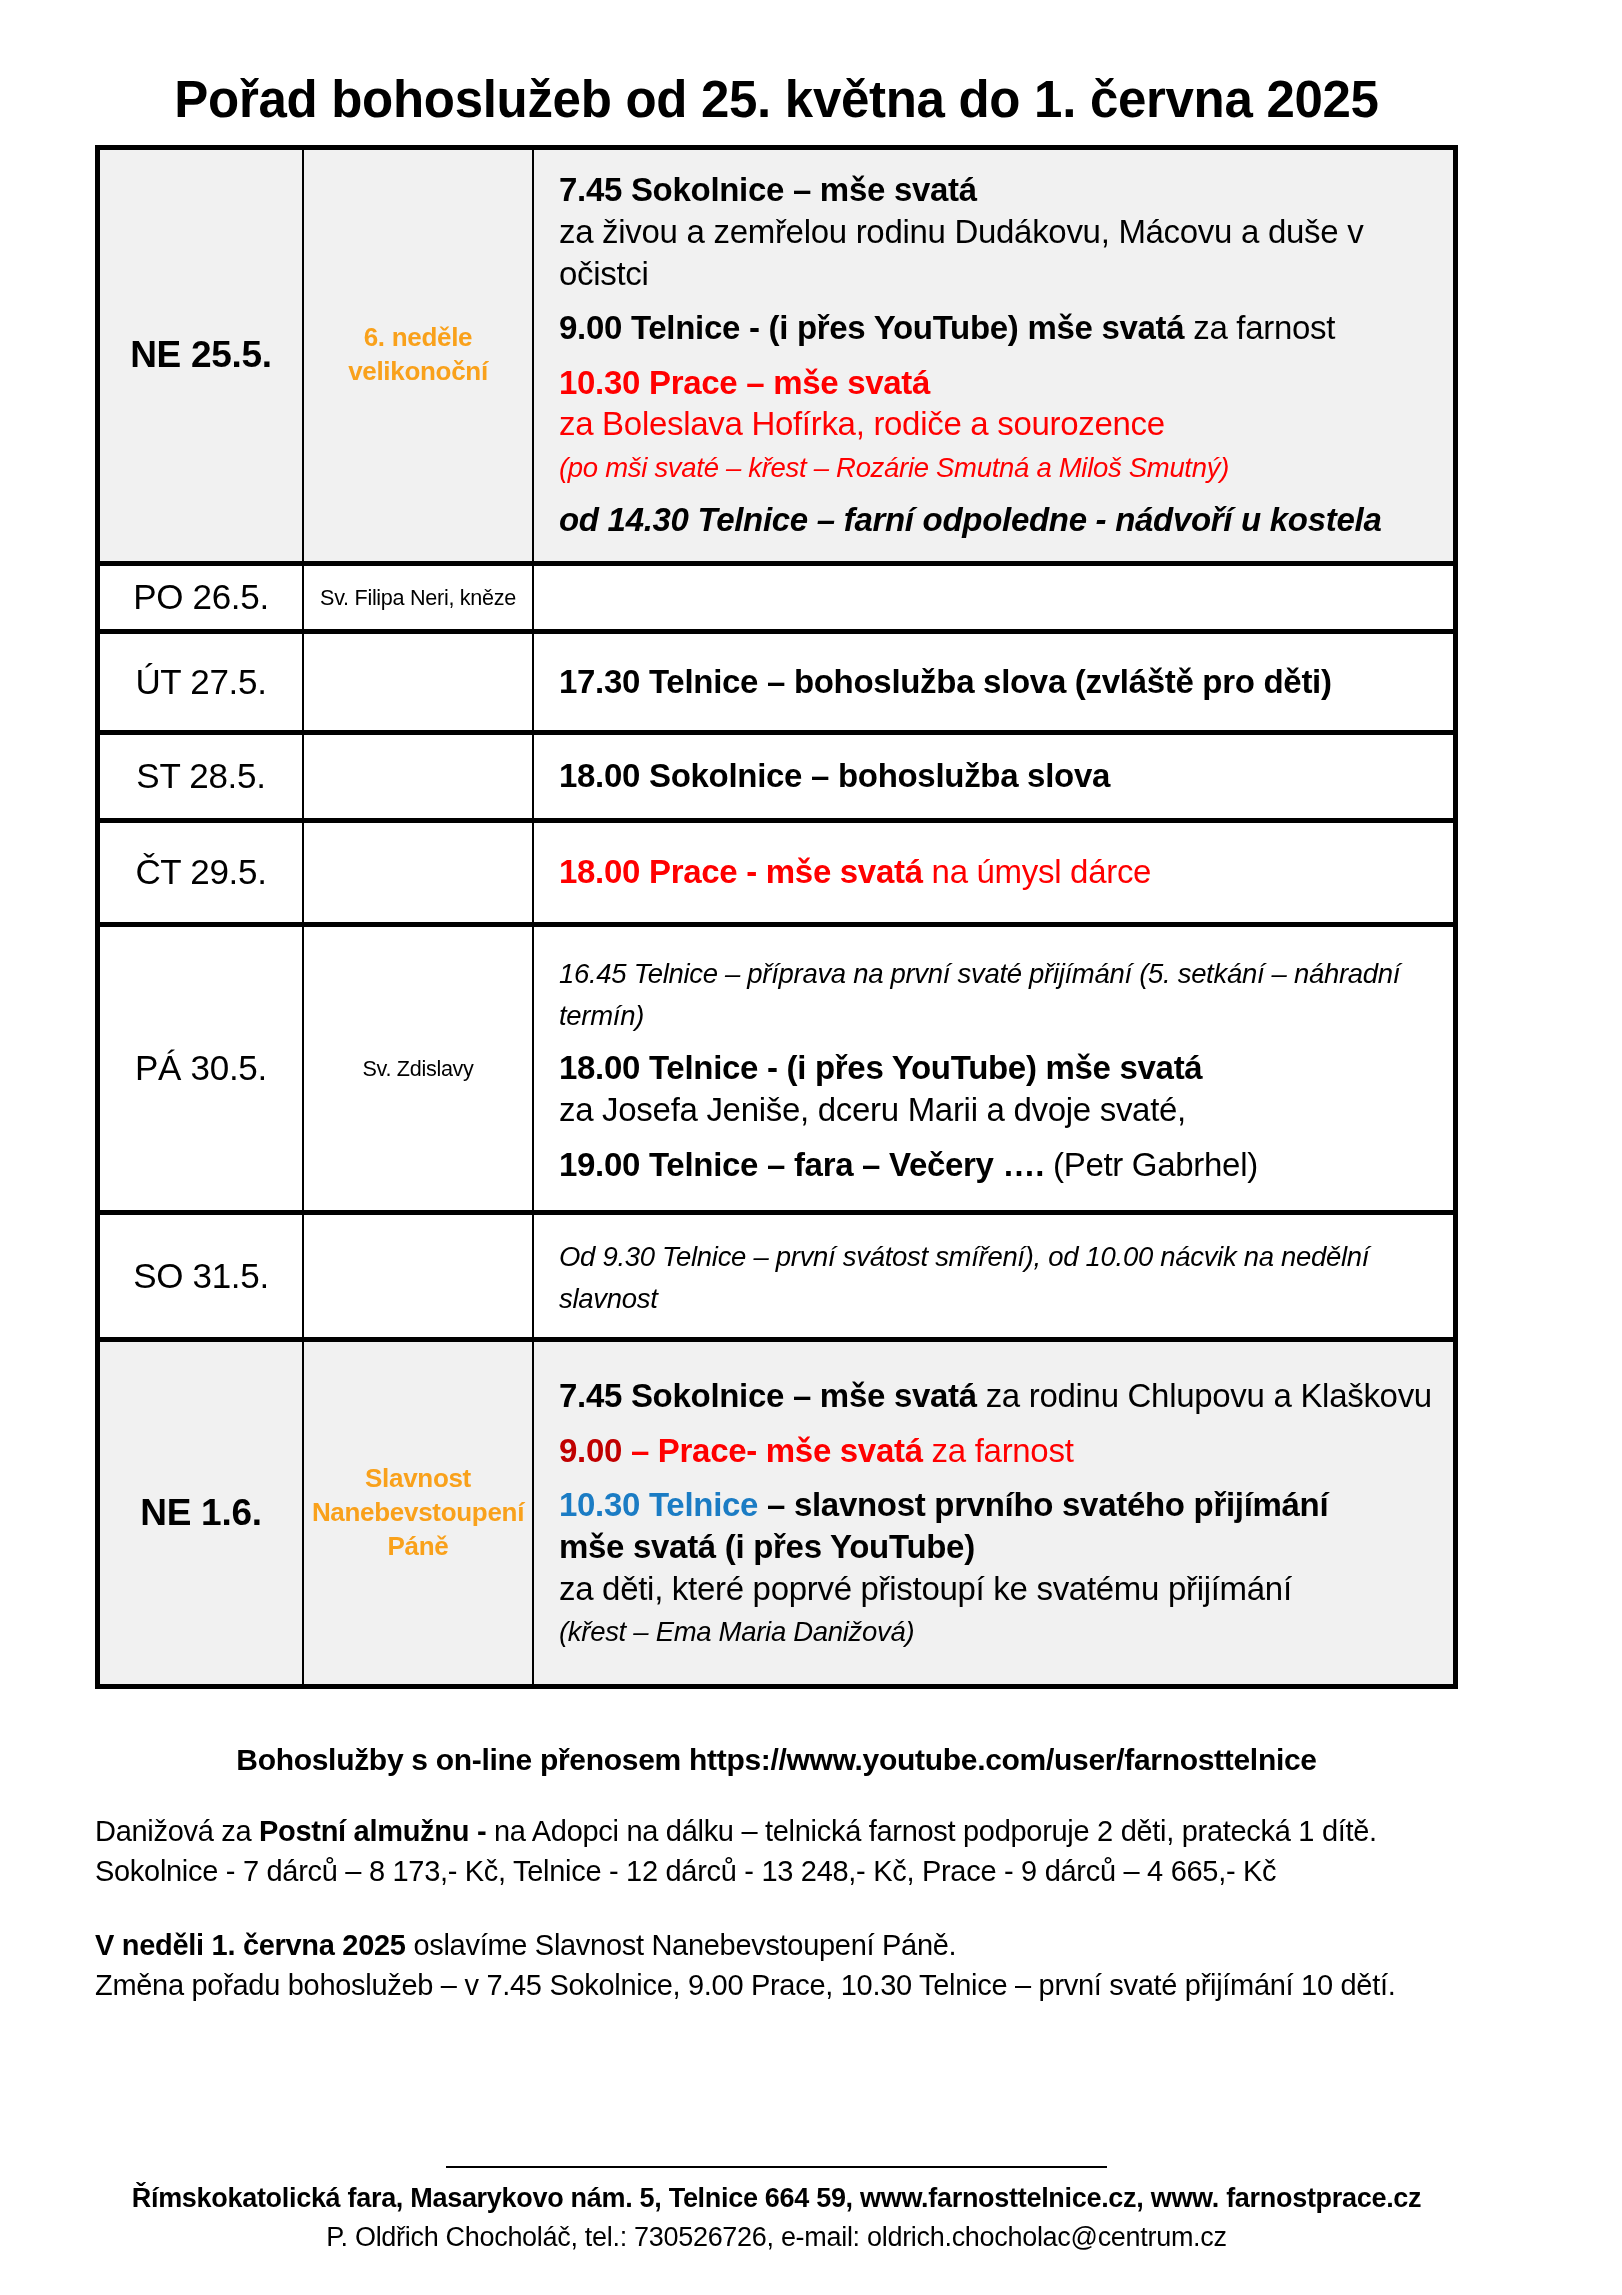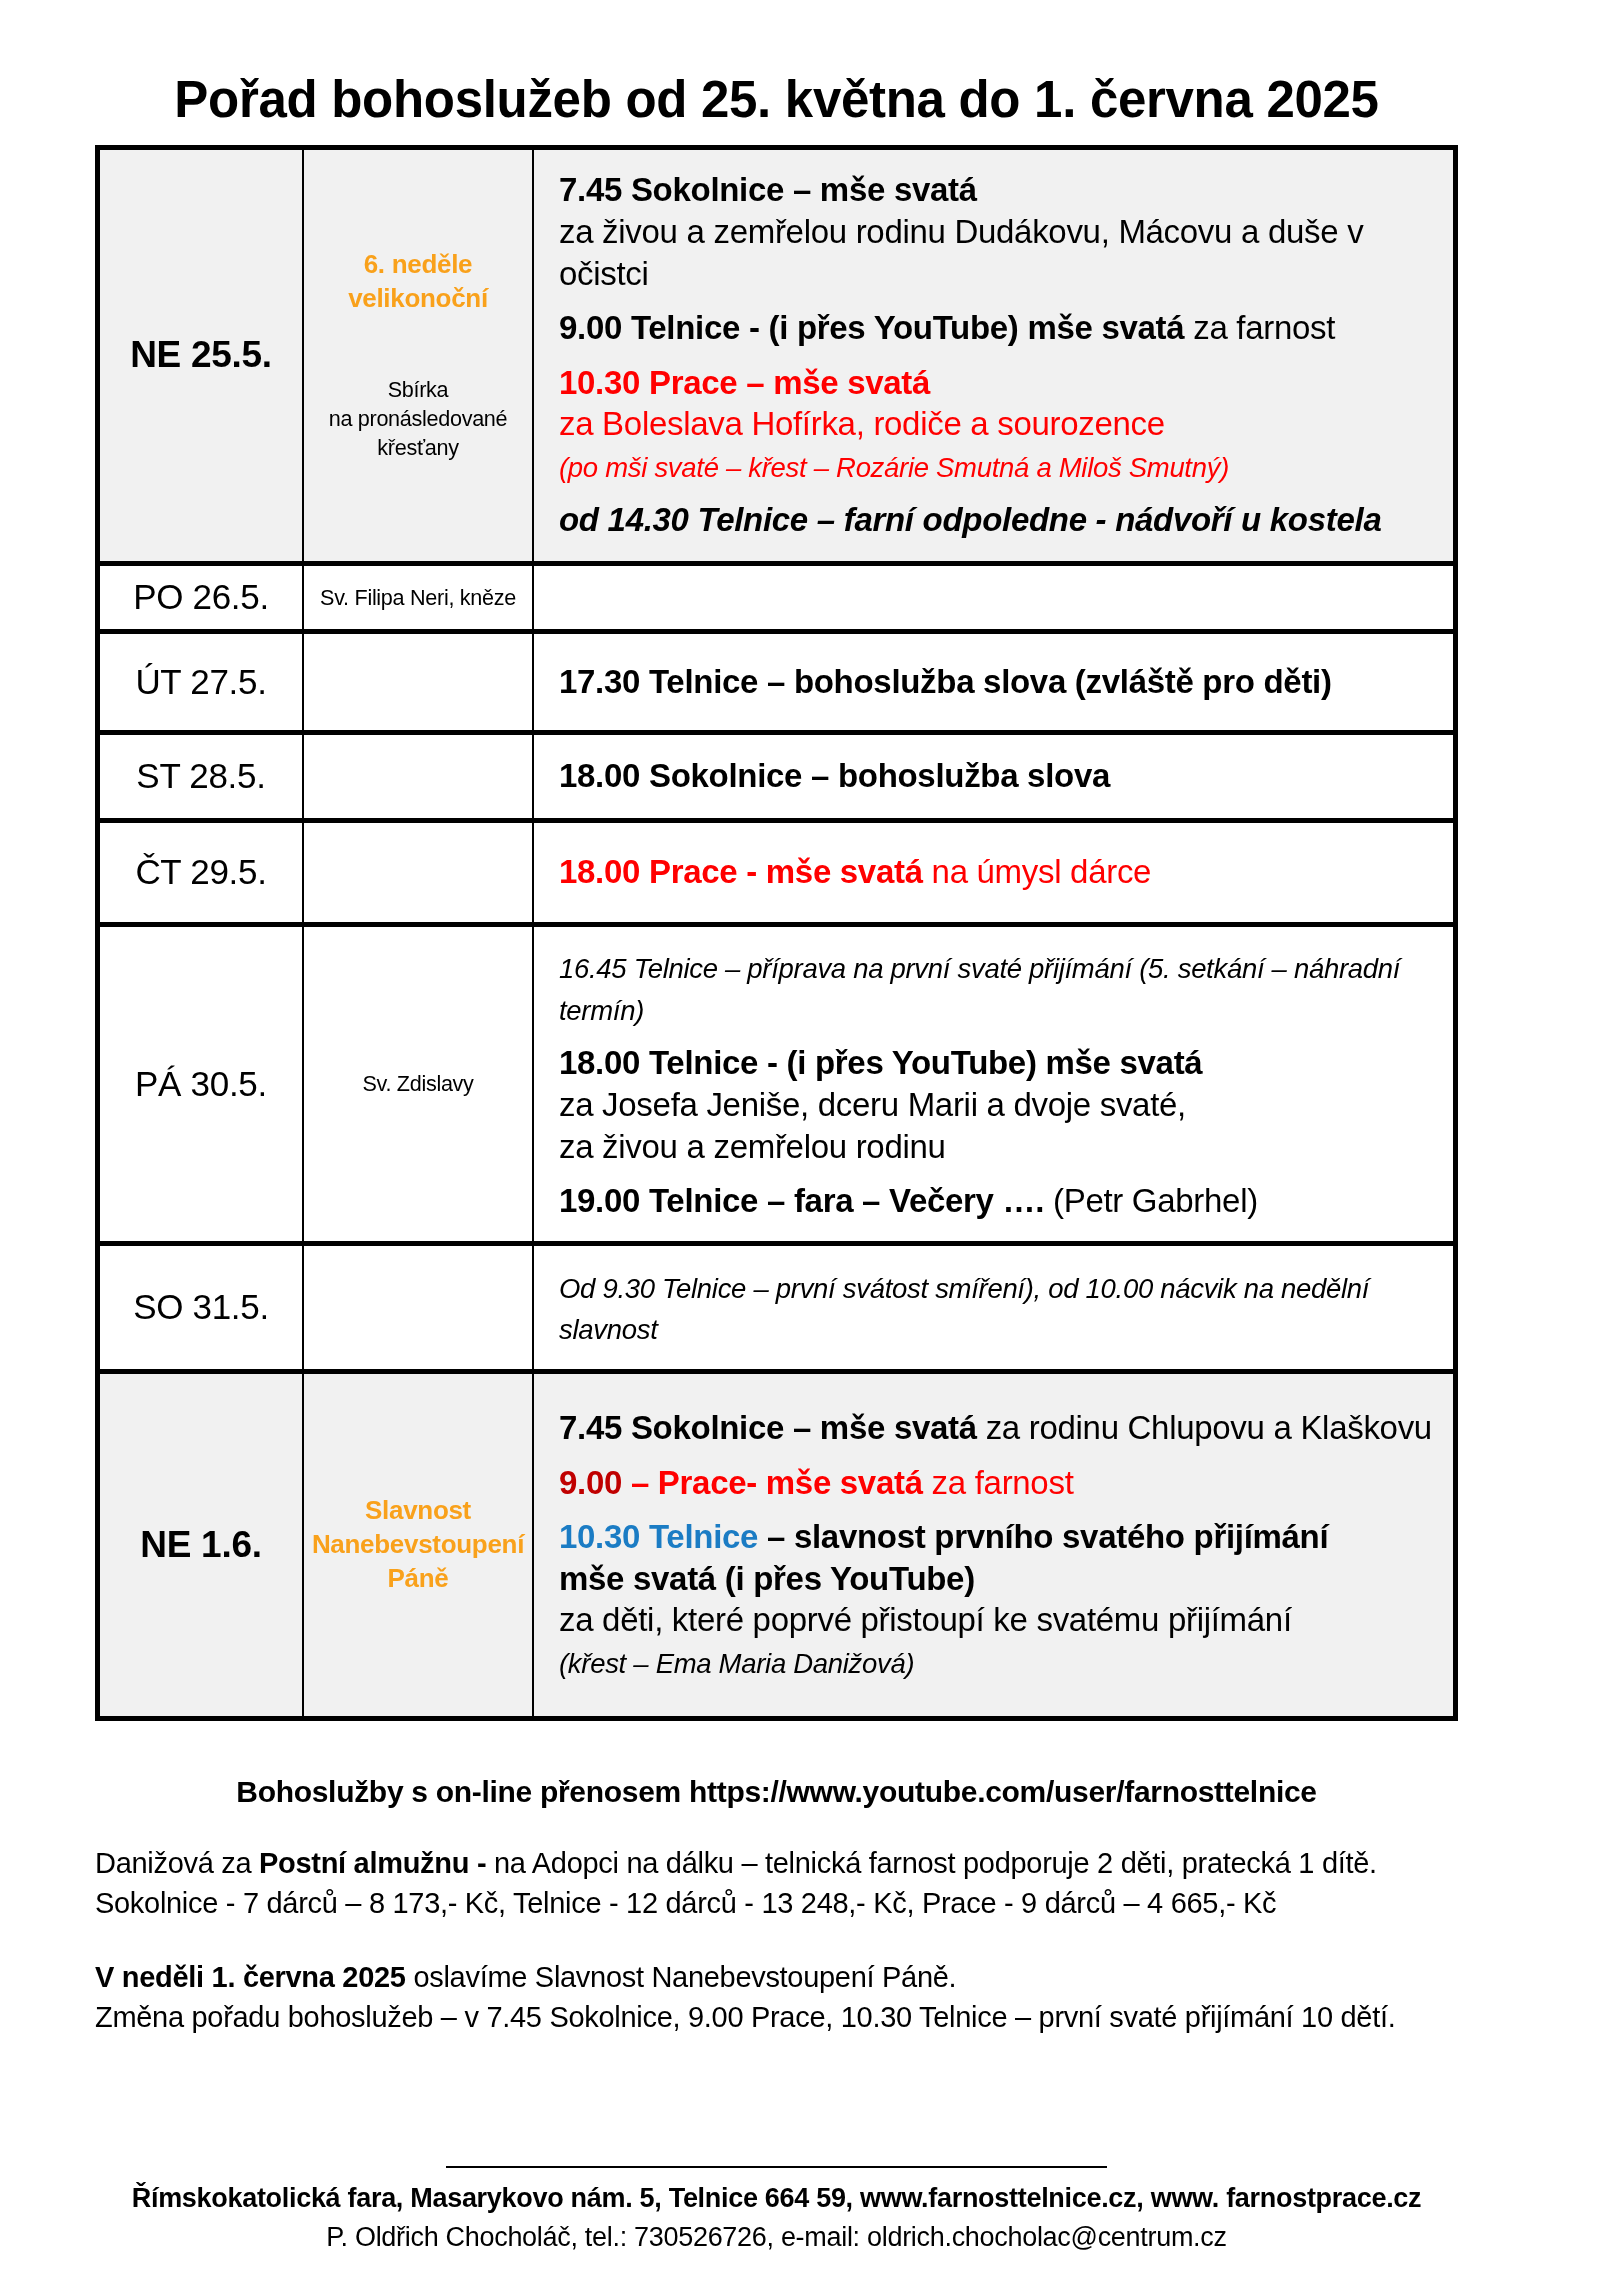--- a/index.html
+++ b/index.html
@@ -82,23 +82,20 @@
 <div class="page">
 
   <div class="title">Pořad bohoslužeb od 25. května do 1. června 2025</div>
 
   <div class="tbl">
       <div class="row shaded">
         <div class="day-cell day-bold">NE 25.5.</div>
         <div class="feast-cell">
           <div class="f-orange">6. neděle
 velikonoční</div>
-          <div class="f-small">Sbírka
-na pronásledované
-křesťany</div>
         </div>
         <div class="content-cell">
           <div class="para">
             <div class="line"><span class="s-b">7.45 Sokolnice – mše svatá</span></div>
             <div class="line"><span class="s-r">za živou a zemřelou rodinu Dudákovu, Mácovu a duše v očistci</span></div>
           </div>
           <div class="para">
             <div class="line"><span class="s-b">9.00 Telnice - (i přes YouTube) mše svatá</span><span class="s-r"> za farnost</span></div>
           </div>
           <div class="para">
@@ -150,21 +147,20 @@
         <div class="feast-cell">
           <div class="f-small">Sv. Zdislavy</div>
         </div>
         <div class="content-cell">
           <div class="para">
             <div class="line"><span class="s-i">16.45 Telnice – příprava na první svaté přijímání (5. setkání – náhradní termín)</span></div>
           </div>
           <div class="para">
             <div class="line"><span class="s-b">18.00 Telnice - (i přes YouTube) mše svatá</span></div>
             <div class="line"><span class="s-r">za Josefa Jeniše, dceru Marii a dvoje svaté,</span></div>
-            <div class="line"><span class="s-r">za živou a zemřelou rodinu</span></div>
           </div>
           <div class="para">
             <div class="line"><span class="s-b">19.00 Telnice – fara – Večery ….</span><span class="s-r"> (Petr Gabrhel)</span></div>
           </div>
         </div>
       </div>
       <div class="row">
         <div class="day-cell">SO 31.5.</div>
         <div class="feast-cell"></div>
         <div class="content-cell">

